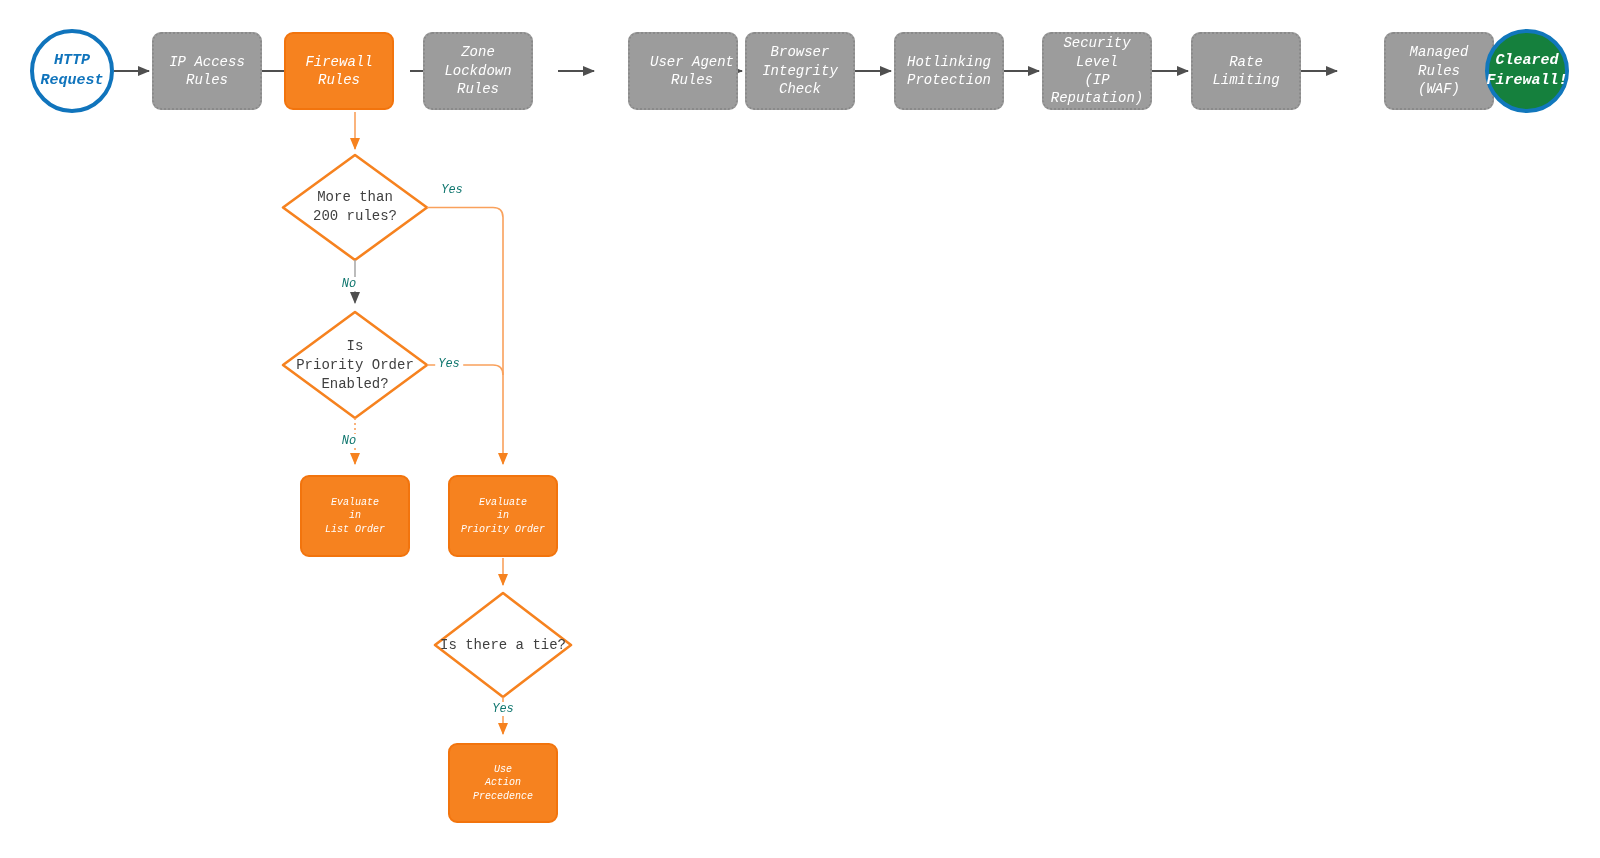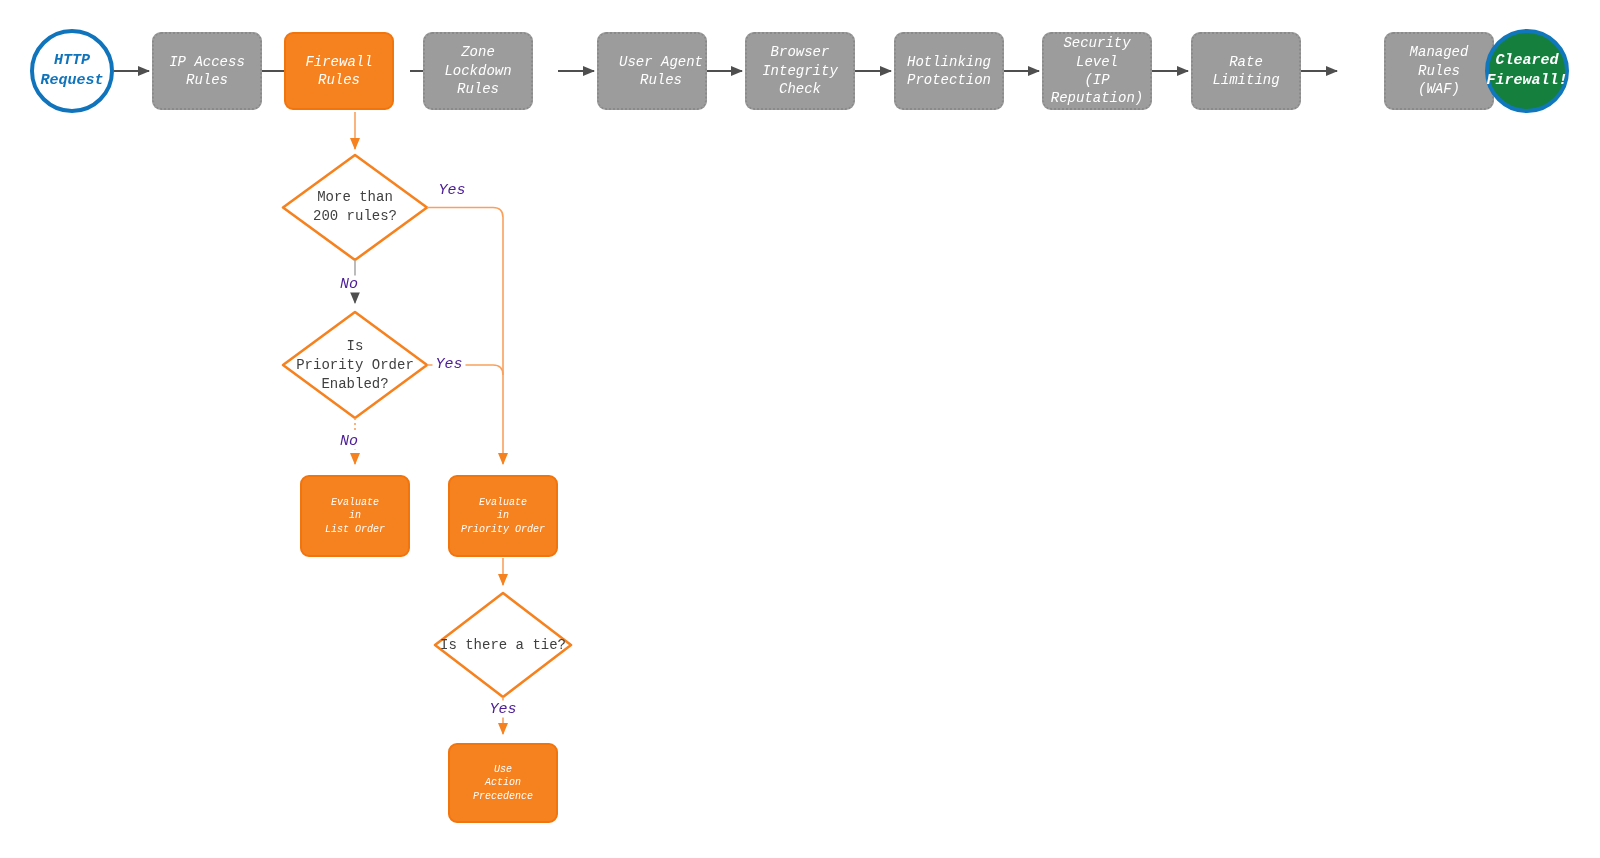--- a/index.html
+++ b/index.html
@@ -34,21 +34,21 @@
   .circle.start{background:#ffffff;border:4px solid #1074BC;color:#1074BC;}
   .circle.end{background:#15803d;border:4px solid #1177BC;color:#ffffff;}
 
   .dtext{
     position:absolute;width:130px;transform:translate(-50%,-50%);
     text-align:center;color:#404040;font-size:14px;line-height:1.35;white-space:pre-line;
   }
   .elabel{
     position:absolute;transform:translate(-50%,-50%);
     background:#ffffff;padding:0 3px;
-    color:#4c1d95;font-size:15px;font-style:italic;
+    color:#0f766e;font-size:12px;font-style:italic;
   }
 </style>
 </head>
 <body>
 
 <div class="canvas">
 
   <svg class="edges" width="1600" height="858" viewBox="0 0 1600 858" xmlns="http://www.w3.org/2000/svg">
     <defs>
       <marker id="mDark" markerWidth="13" markerHeight="11" refX="11" refY="5" orient="auto" markerUnits="userSpaceOnUse">
@@ -104,21 +104,21 @@
   </div>
   <div class="node pipe orange" style="left:284px;">
     <span class="lbl">Firewall
 Rules</span>
   </div>
   <div class="node pipe" style="left:423px;">
     <span class="lbl">Zone
 Lockdown
 Rules</span>
   </div>
-  <div class="node pipe" style="left:597px;padding-left:18px;">
+  <div class="node pipe" style="left:628px;padding-left:18px;">
     <span class="lbl">User Agent
 Rules</span>
   </div>
   <div class="node pipe" style="left:745px;">
     <span class="lbl">Browser
 Integrity
 Check</span>
   </div>
   <div class="node pipe" style="left:894px;">
     <span class="lbl">Hotlinking

